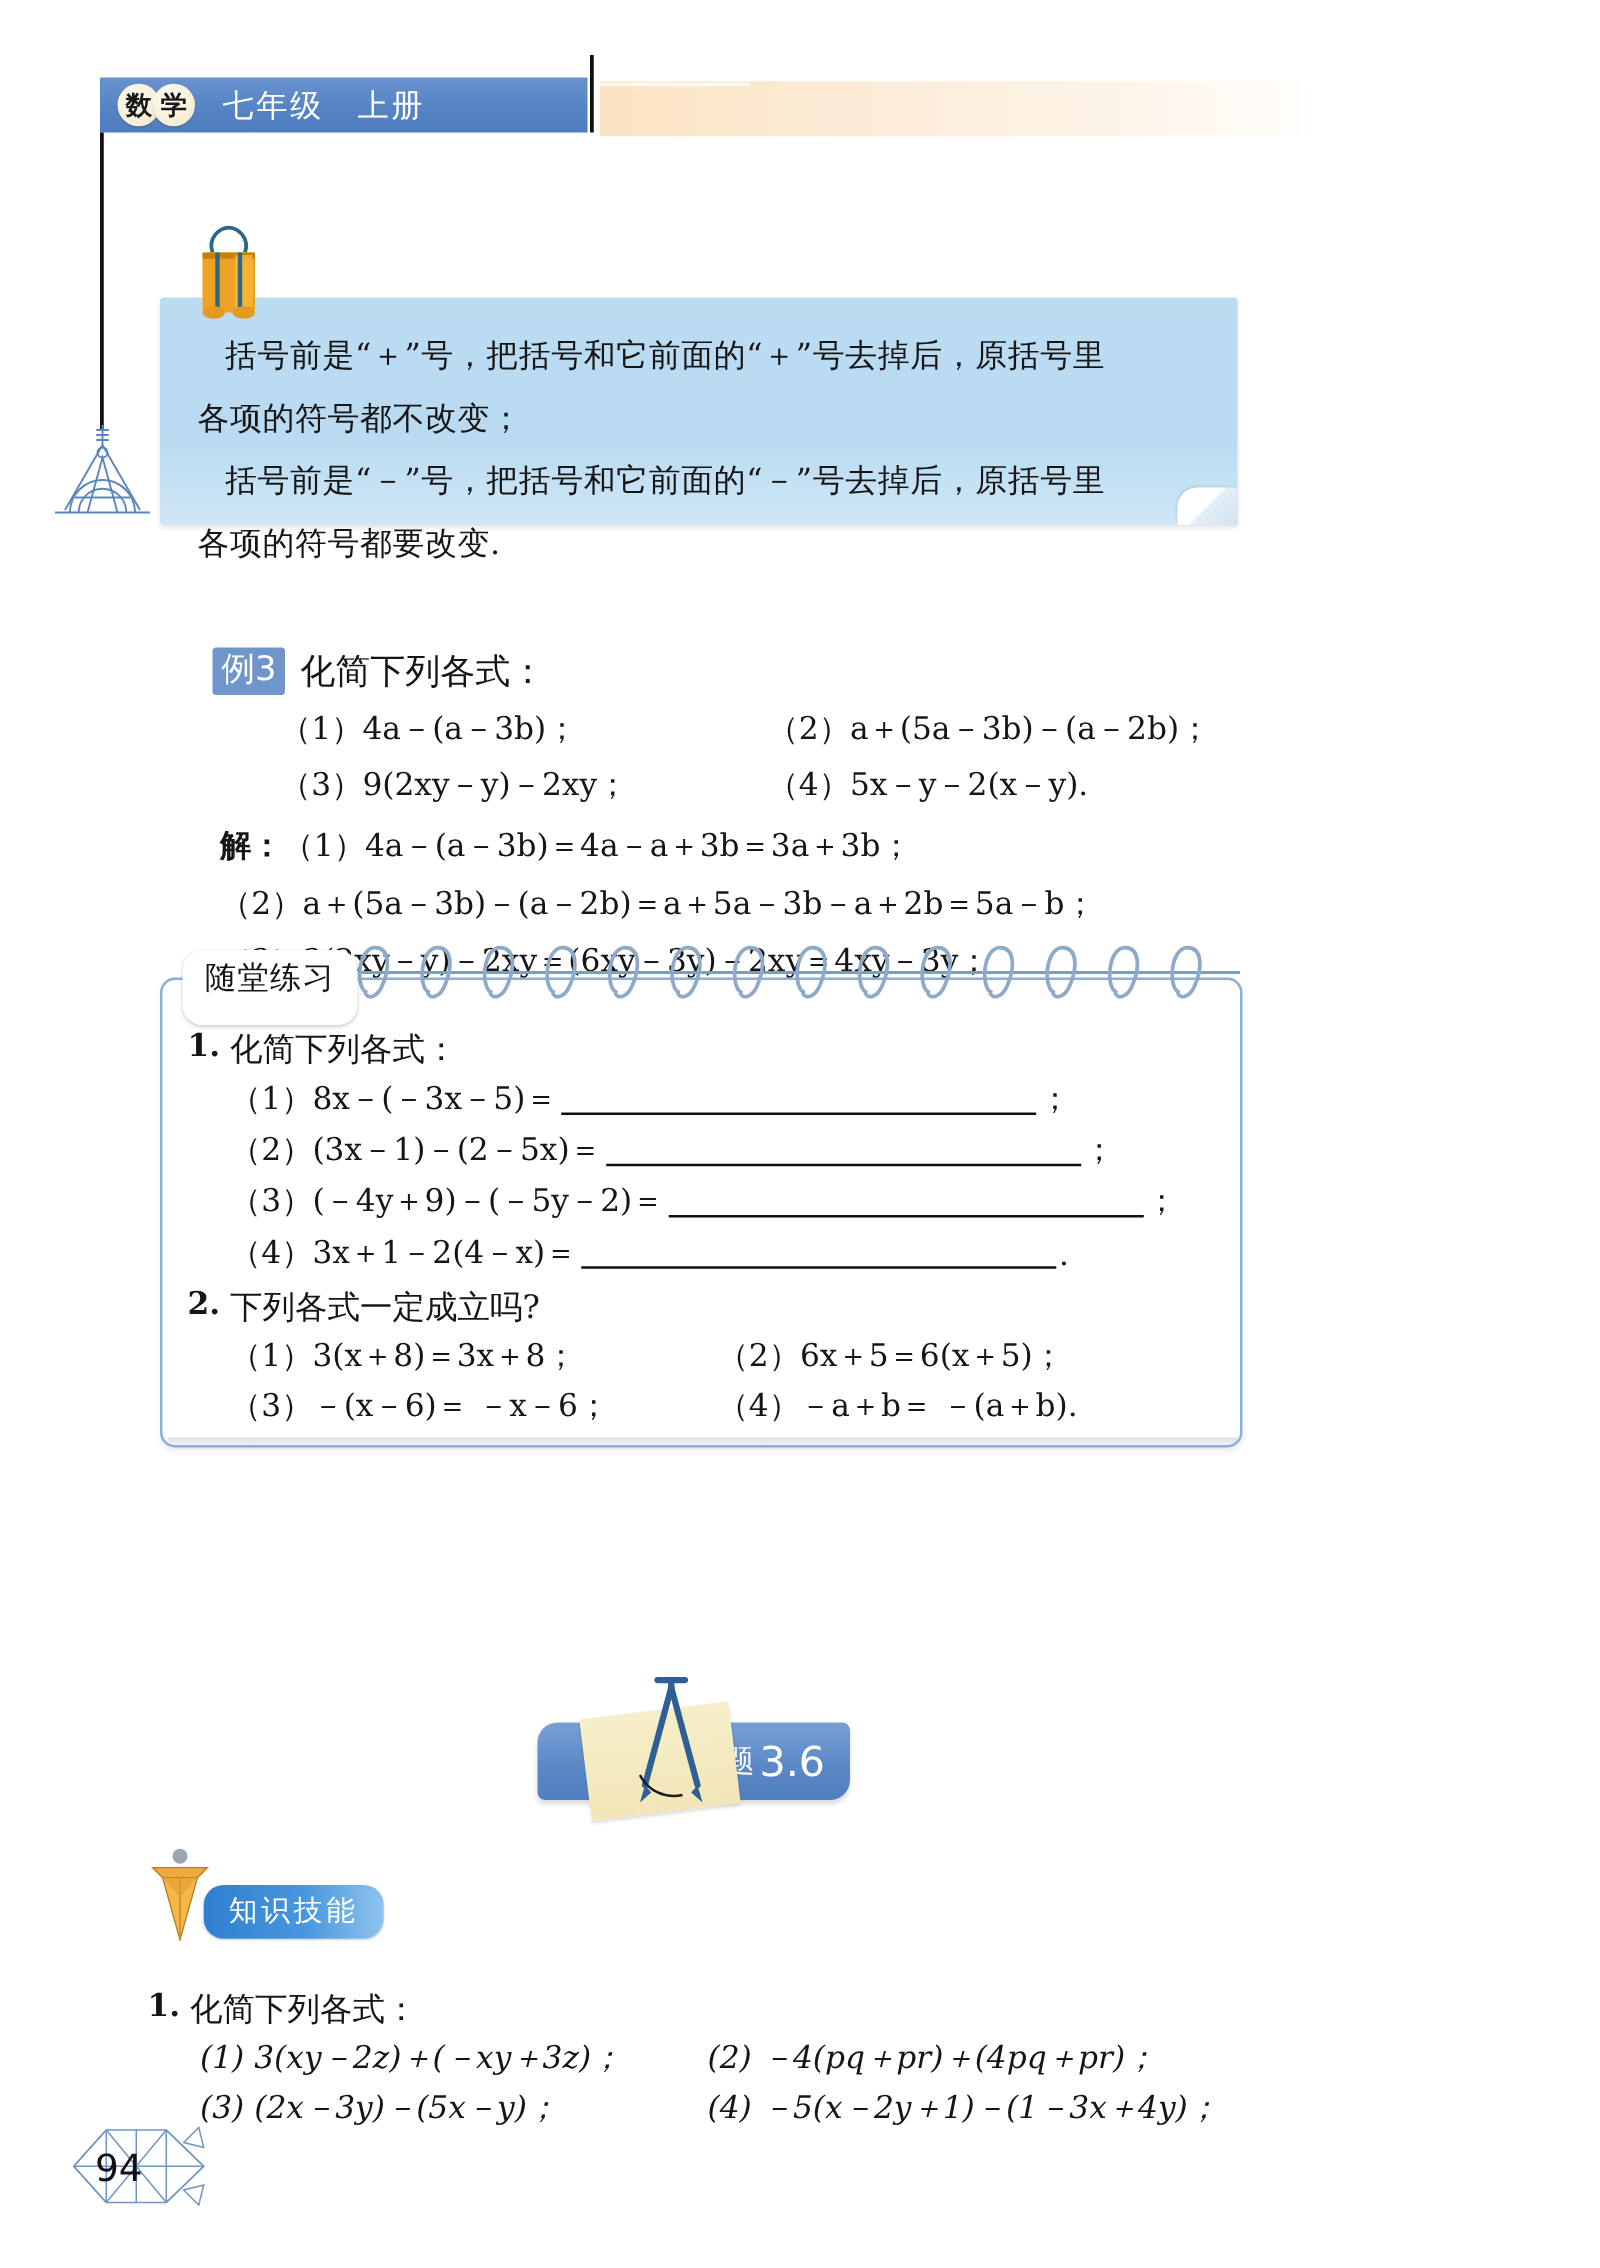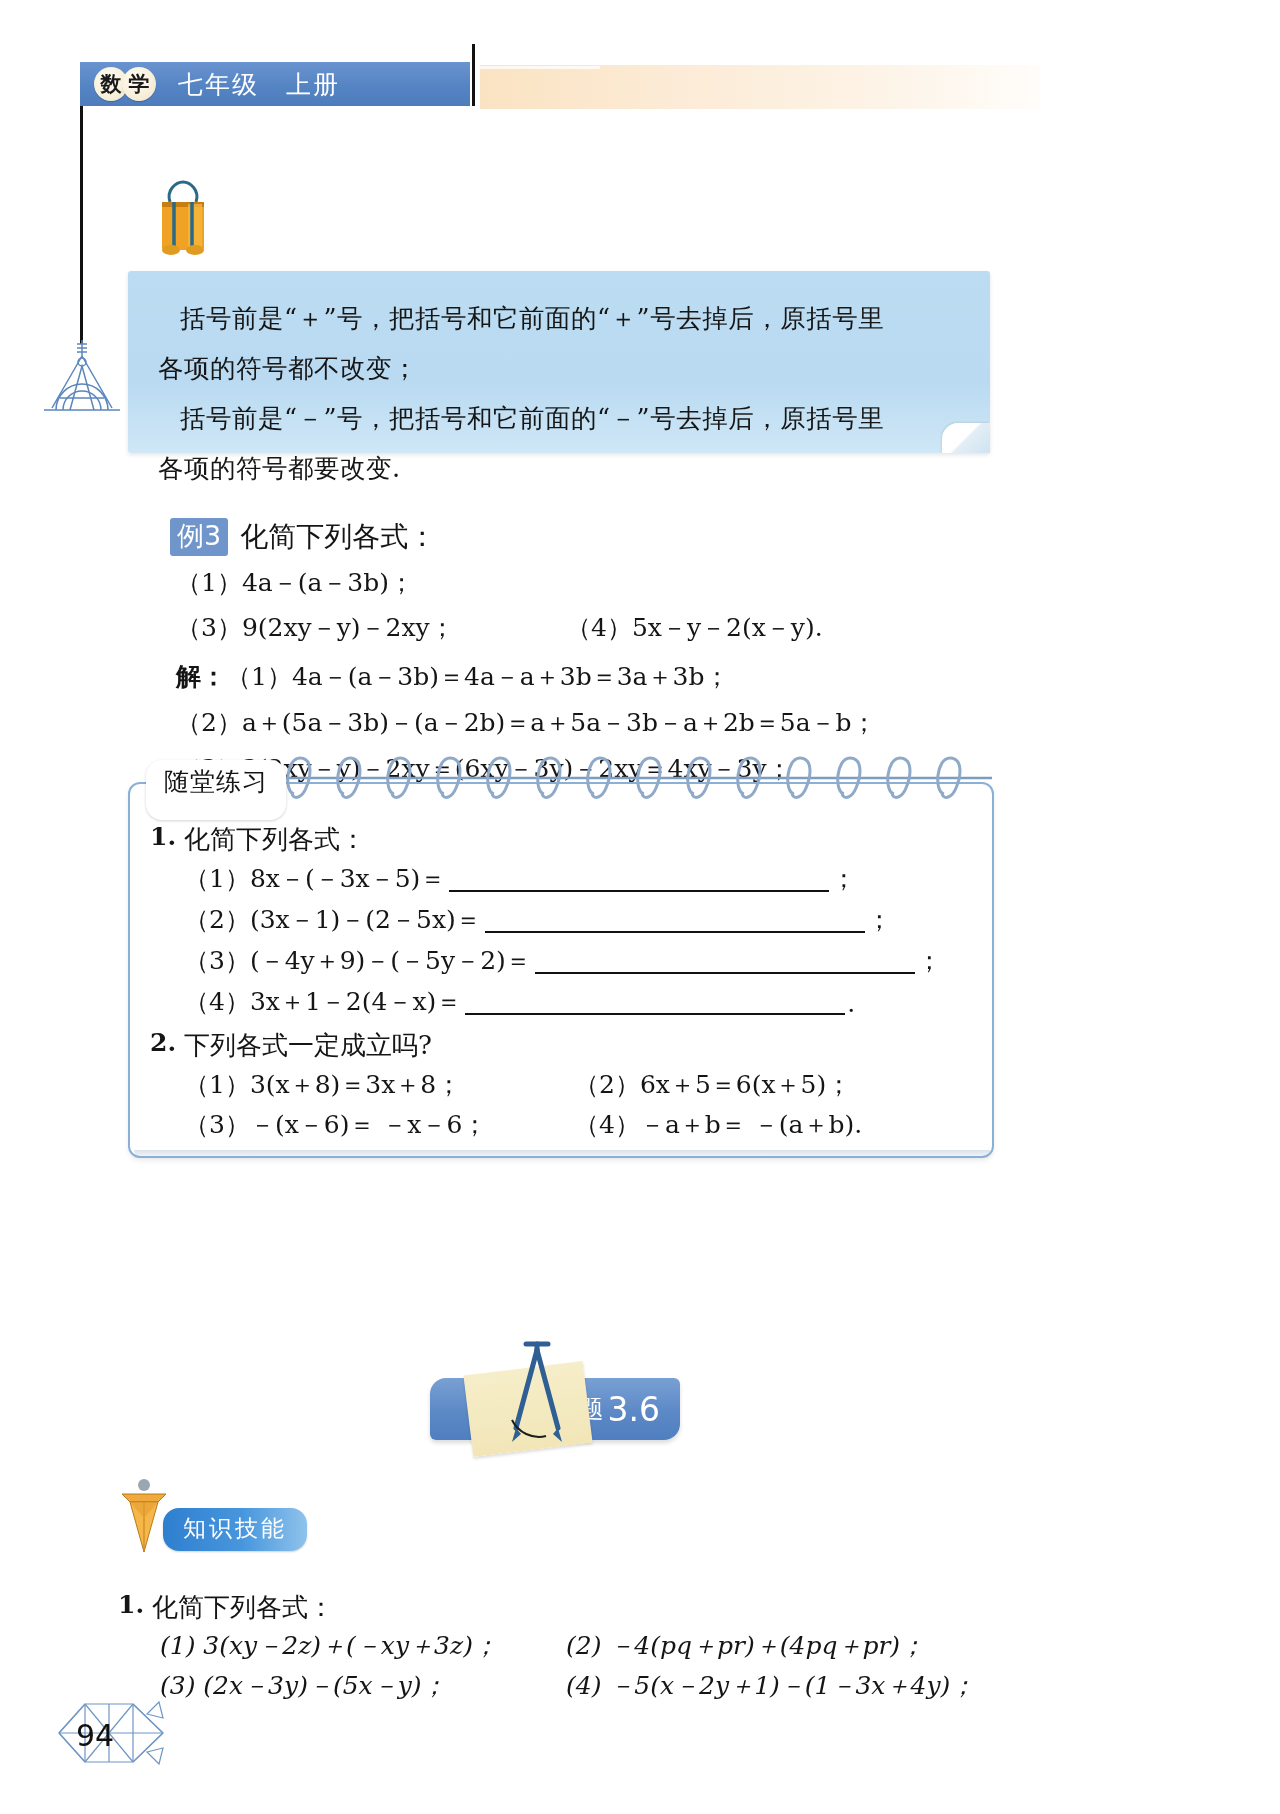--- a/index.html
+++ b/index.html
@@ -49,21 +49,20 @@
   }
   
   .emblem{position:absolute;left:36px;top:336px;width:92px;height:84px;}
 
   
   .rulebox{
     position:absolute;left:128px;top:238px;width:862px;height:182px;
     background:linear-gradient(180deg,#bcdcf2 0%,#b9daf1 60%,#cfe7f6 100%);
     border-radius:3px 3px 3px 3px;
     box-shadow:0 2px 4px rgba(0,0,0,.10);
-    margin-top:33px;
   }
   .rulebox .fold{
     position:absolute;right:0;bottom:0;width:48px;height:30px;
     background:linear-gradient(135deg,#ffffff 0%,#ffffff 48%,#e3eef6 52%,#cfe3f2 100%);
     border-top-left-radius:16px;
     box-shadow:-1px -1px 2px rgba(0,0,0,.08);
   }
   .rulebox p{
     margin:0;padding:0 30px;
     font-size:25.5px;line-height:50px;letter-spacing:.5px;
@@ -82,21 +81,21 @@
     background:#6f95cb;color:#ffffff;font-size:27px;line-height:34px;
     padding:1px 7px 3px 7px;border-radius:3px;
     font-family:"DejaVu Sans","Liberation Sans",sans-serif;
   }
   .ex-title{
     margin-left:12px;font-size:28px;
     font-family:"DejaVu Serif","Liberation Serif",serif;
   }
   .math{font-family:"DejaVu Serif","Liberation Serif",serif;font-size:25px;}
   .ex-rows{position:absolute;left:176px;top:566px;width:880px;}
-  .ex-2col{display:flex;margin-bottom:12px;}
+  .ex-2col{display:flex;margin-bottom:12px;margin-left:48px;}
   .ex-2col .c1{width:390px;}
   .ex-2col .c2{flex:1;}
   .sol{position:absolute;left:176px;top:660px;width:900px;}
   .sol-line{margin-bottom:13px;font-size:25px;white-space:nowrap;}
   .solword{font-weight:bold;font-family:"DejaVu Serif","Liberation Serif",serif;}
 
   
   .pracbox{
     position:absolute;left:128px;top:782px;width:862px;height:372px;
     border:2.5px solid #8ab0d8;border-radius:12px;background:#ffffff;
@@ -234,20 +233,21 @@
   </svg>
 
   <div class="ex-head">
     <span class="ex-badge">例3</span>
     <span class="ex-title">化简下列各式：</span>
   </div>
 
   <div class="ex-rows">
     <div class="ex-2col">
       <span class="c1 math">（1）4a－(a－3b)；</span>
+      <span class="c2 math">（2）a＋(5a－3b)－(a－2b)；</span>
     </div>
     <div class="ex-2col">
       <span class="c1 math">（3）9(2xy－y)－2xy；</span>
       <span class="c2 math">（4）5x－y－2(x－y).</span>
     </div>
   </div>
 
   <div class="sol">
     <div class="sol-line">
       <span class="solword">解：</span><span class="math">（1）4a－(a－3b)＝4a－a＋3b＝3a＋3b；</span>

